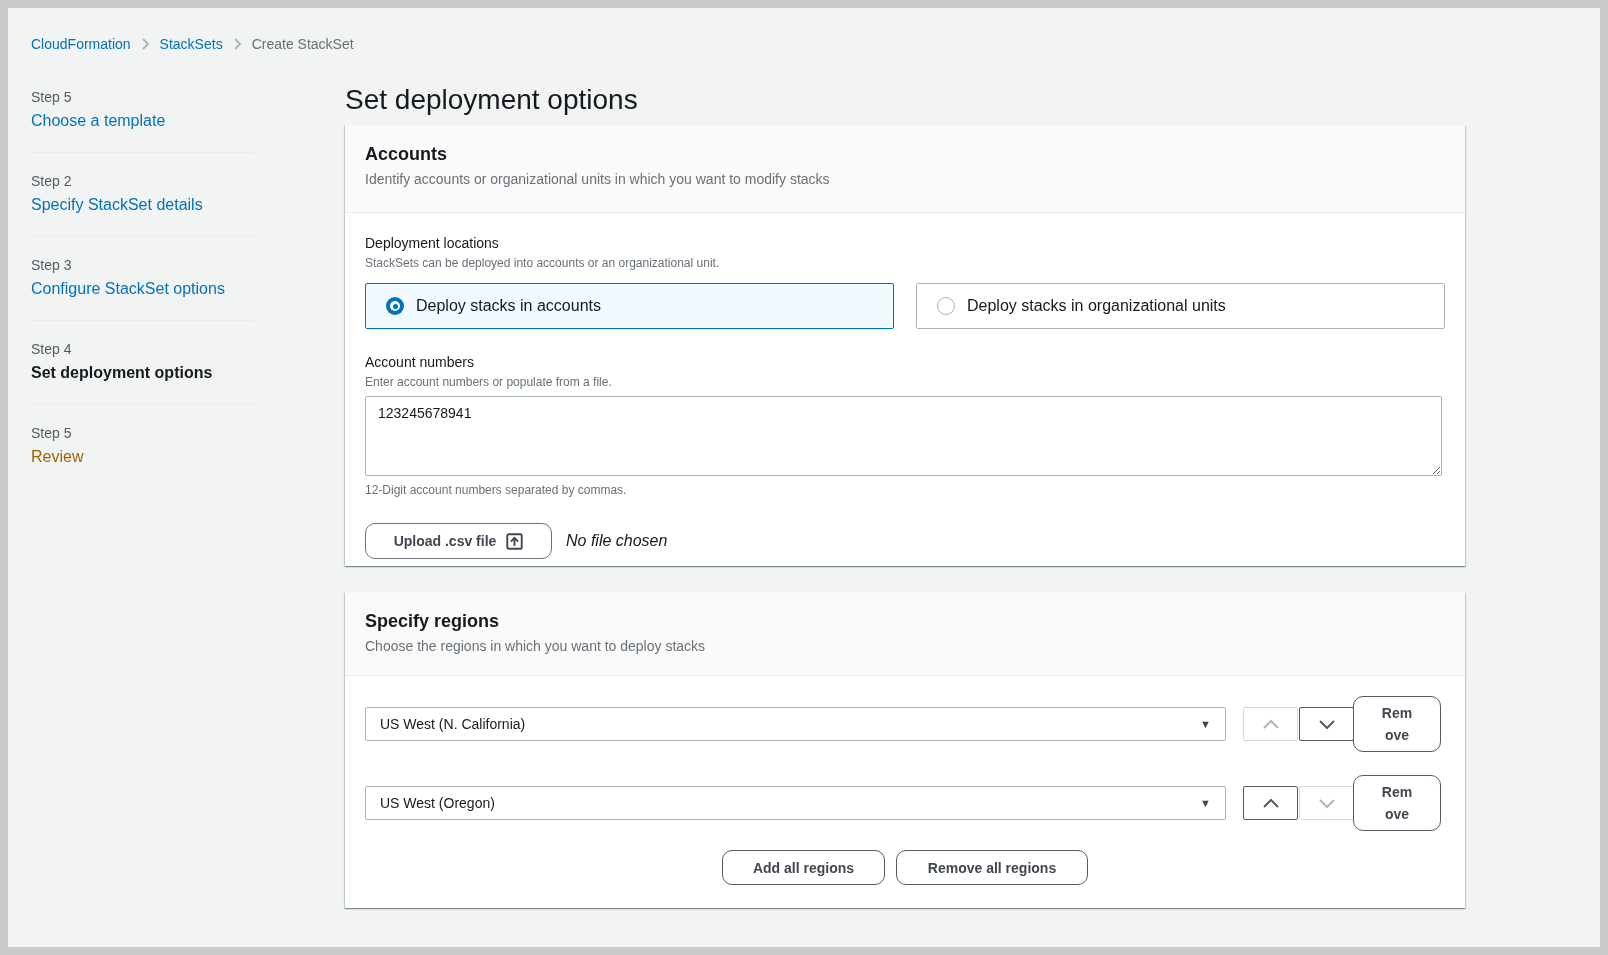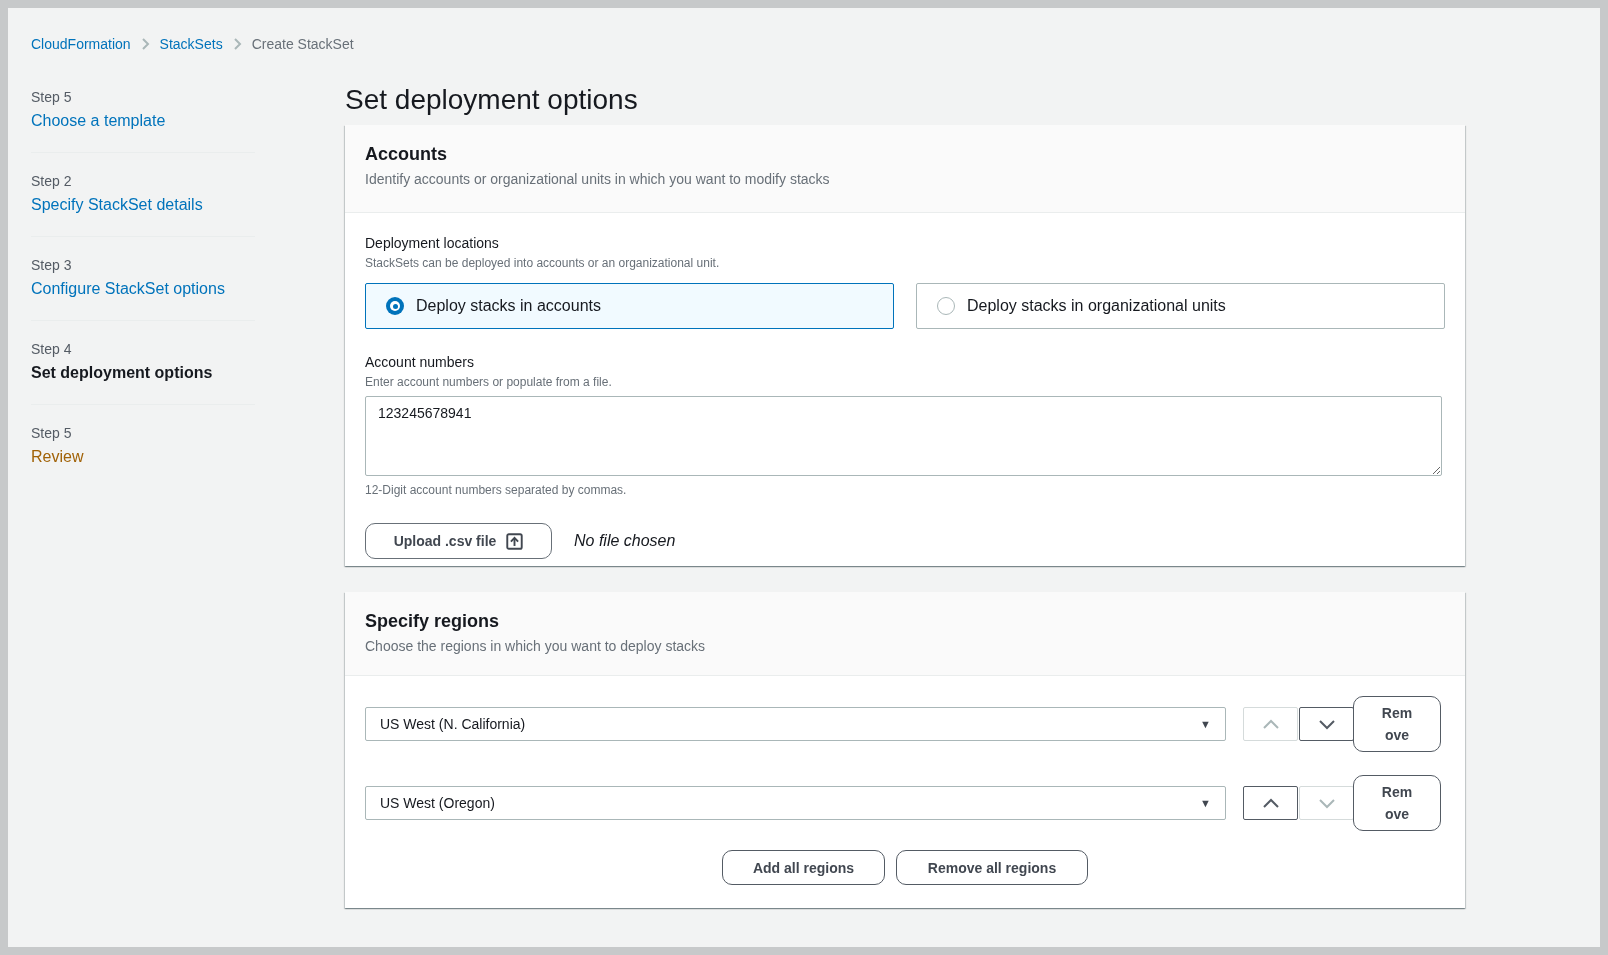--- a/index.html
+++ b/index.html
@@ -94,21 +94,21 @@
 
   
   .btn {
     display:inline-flex; align-items:center; justify-content:center;
     background:#fff; border:1px solid #545b64; border-radius:10px;
     font-size:14px; font-weight:700; color:#414750; cursor:pointer;
     font-family:"Liberation Sans","DejaVu Sans",sans-serif;
   }
   .upload-row { margin-top:25px; display:flex; align-items:center; }
   .btn-upload { width:187px; height:36px; gap:10px; border-color:#687078; }
-  .file-status { font-style:italic; font-size:16px; color:#16191f; margin-left:22px; }
+  .file-status { font-style:italic; font-size:16px; color:#16191f; margin-left:14px; }
 
   
   .region-row { display:flex; align-items:center; margin-bottom:23px; }
   .region-select {
     width:861px; height:34px; border:1px solid #aab7b8; border-radius:2px;
     background:#fff; display:flex; align-items:center; justify-content:space-between;
     padding:0 14px; font-size:14px; color:#16191f; cursor:pointer;
   }
   .select-caret { font-size:11px; color:#414750; }
   .arrow-btn {

